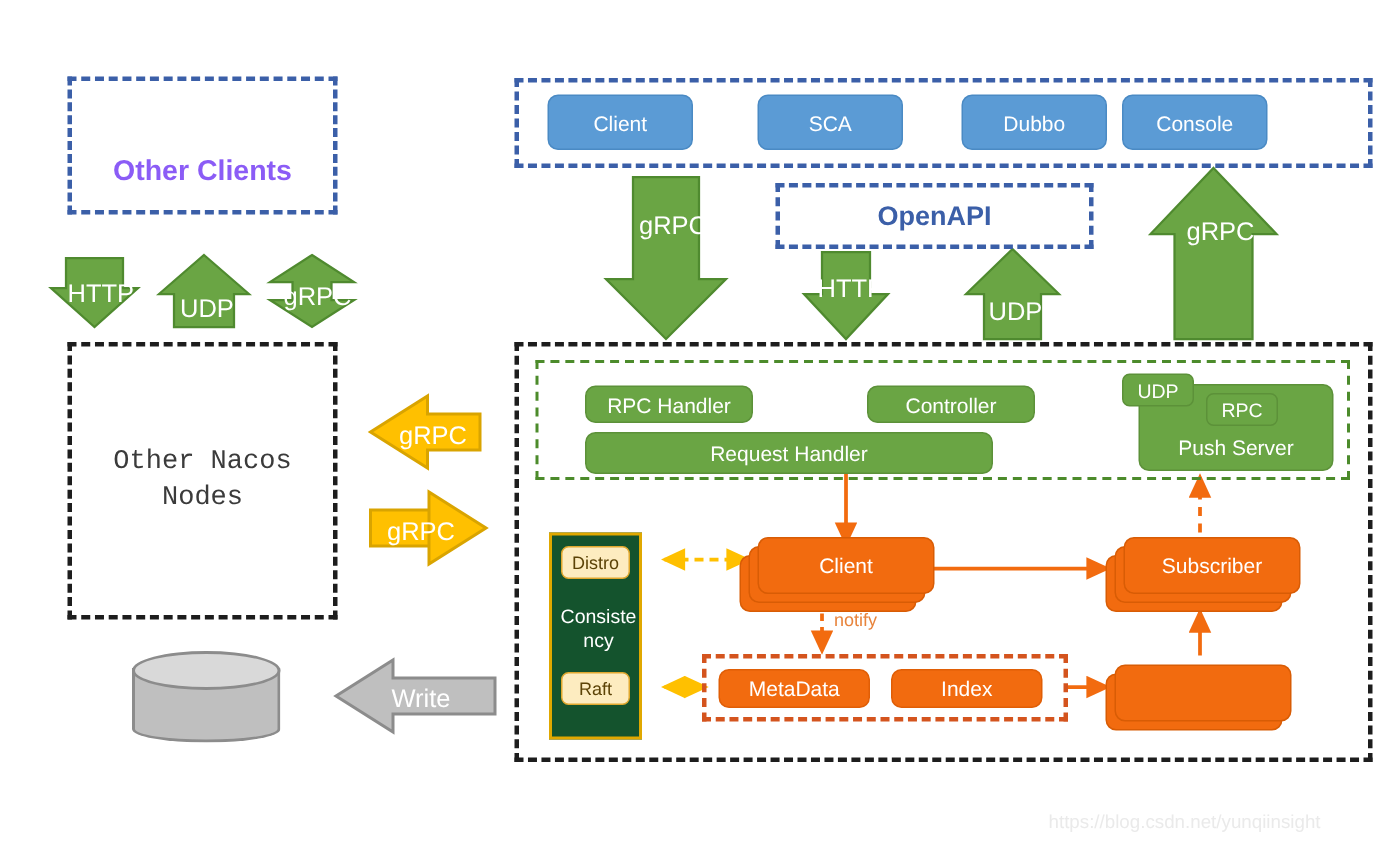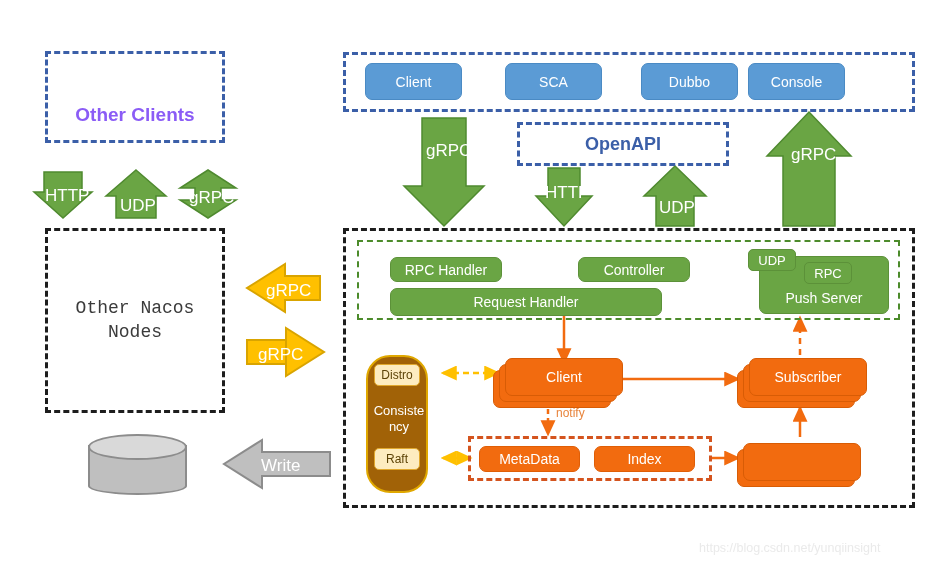--- a/index.html
+++ b/index.html
@@ -24,21 +24,21 @@
   .node{display:flex;align-items:center;justify-content:center;
         text-align:center;color:#ffffff;border-radius:7px;}
   .node-blue{background:#5b9bd5;border:1.5px solid #4a8ac4;font-size:14px;}
   .node-green{background:#6aa544;border:1.5px solid #5c9139;font-size:14px;}
   .node-green-sm{background:#6aa544;border:1.5px solid #5c9139;font-size:13px;
                  border-radius:5px;}
   .node-orange{background:#f26b0f;border:1.5px solid #e05e06;font-size:14px;}
   .node-cream{background:#fdecc0;border:1.5px solid #e0a82e;color:#5c4307;
               font-size:12px;border-radius:5px;display:flex;
               align-items:center;justify-content:center;}
-  .node-amber{background:#a16207;border:2px solid #e0a800;border-radius:24px;
+  .node-amber{background:#14532d;border:2px solid #e0a800;border-radius:0;
               color:#ffffff;}
 
   
   .stack{position:absolute;}
   .stack .lyr{position:absolute;background:#f26b0f;border:1.5px solid #d85c05;
               border-radius:7px;}
   .stack .lyr.l1{left:0;top:12px;}
   .stack .lyr.l2{left:6px;top:6px;}
   .stack .lyr.l3{left:12px;top:0;display:flex;align-items:center;
                  justify-content:center;color:#fff;font-size:14px;}

